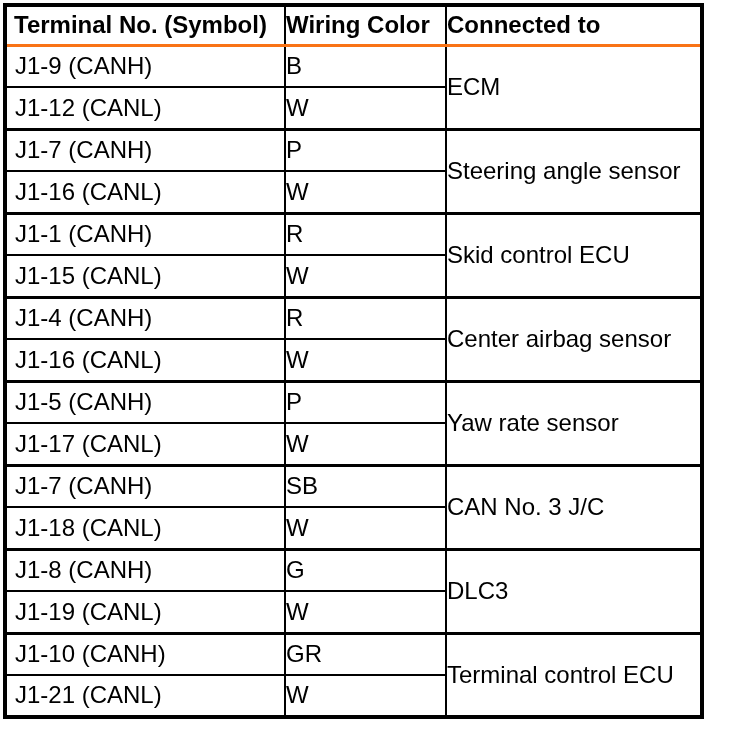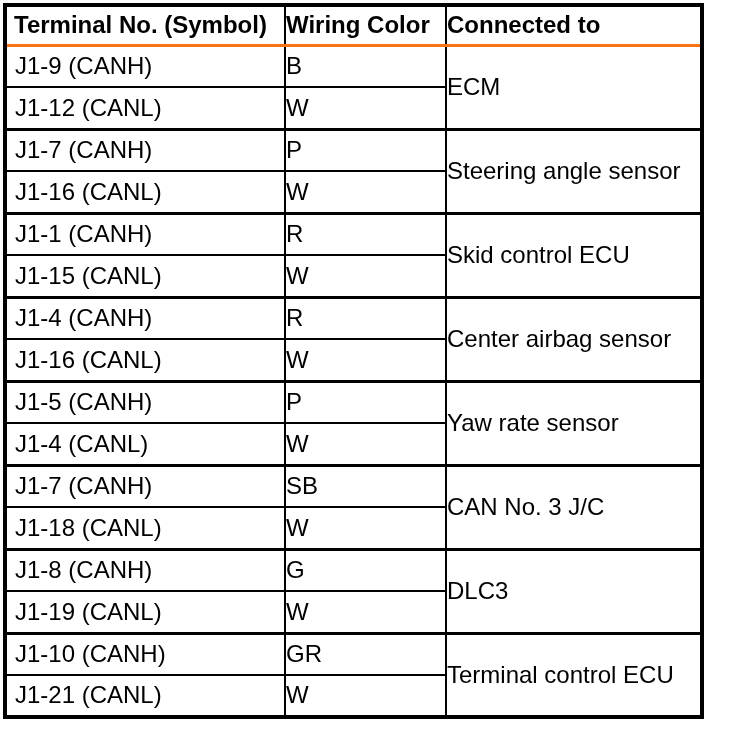--- a/index.html
+++ b/index.html
@@ -106,21 +106,21 @@
         <tr>
           <td class="col-terminal">J1-16 (CANL)</td>
           <td class="col-color">W</td>
         </tr>
         <tr class="group-start">
           <td class="col-terminal">J1-5 (CANH)</td>
           <td class="col-color">P</td>
           <td class="col-connected" rowspan="2">Yaw rate sensor</td>
         </tr>
         <tr>
-          <td class="col-terminal">J1-4 (CANL)</td>
+          <td class="col-terminal">J1-17 (CANL)</td>
           <td class="col-color">W</td>
         </tr>
         <tr class="group-start">
           <td class="col-terminal">J1-7 (CANH)</td>
           <td class="col-color">SB</td>
           <td class="col-connected" rowspan="2">CAN No. 3 J/C</td>
         </tr>
         <tr>
           <td class="col-terminal">J1-18 (CANL)</td>
           <td class="col-color">W</td>

